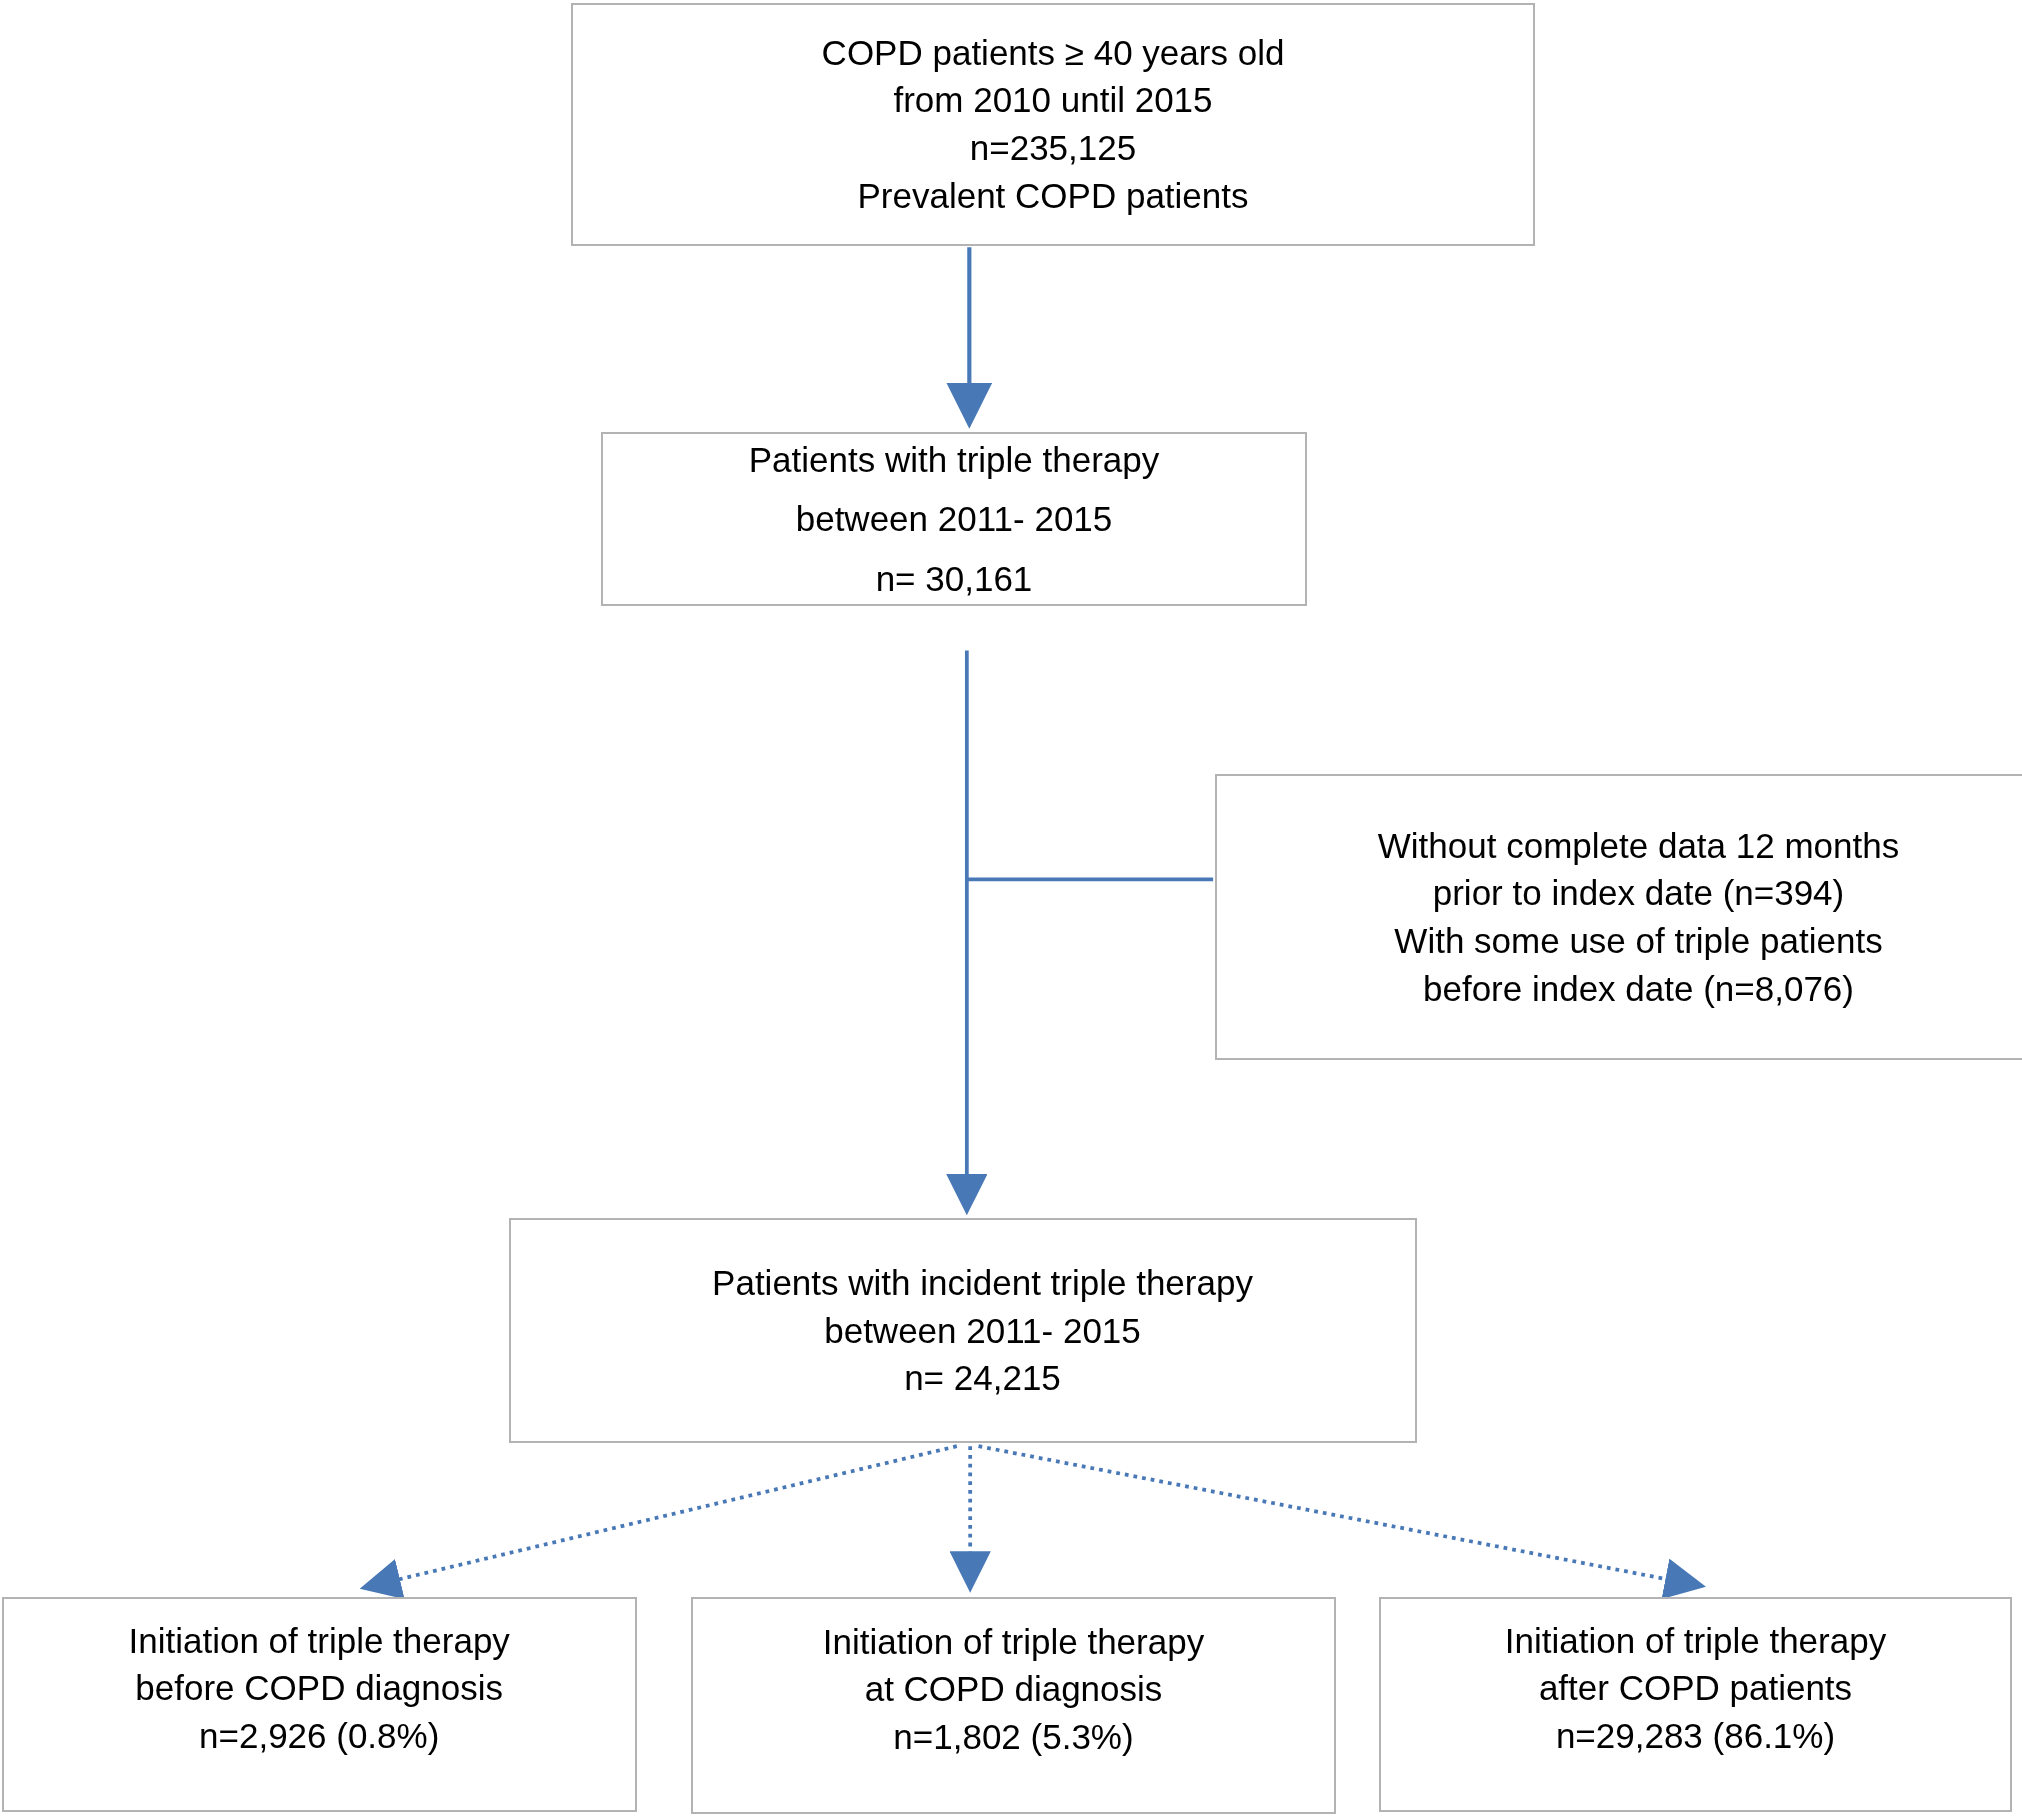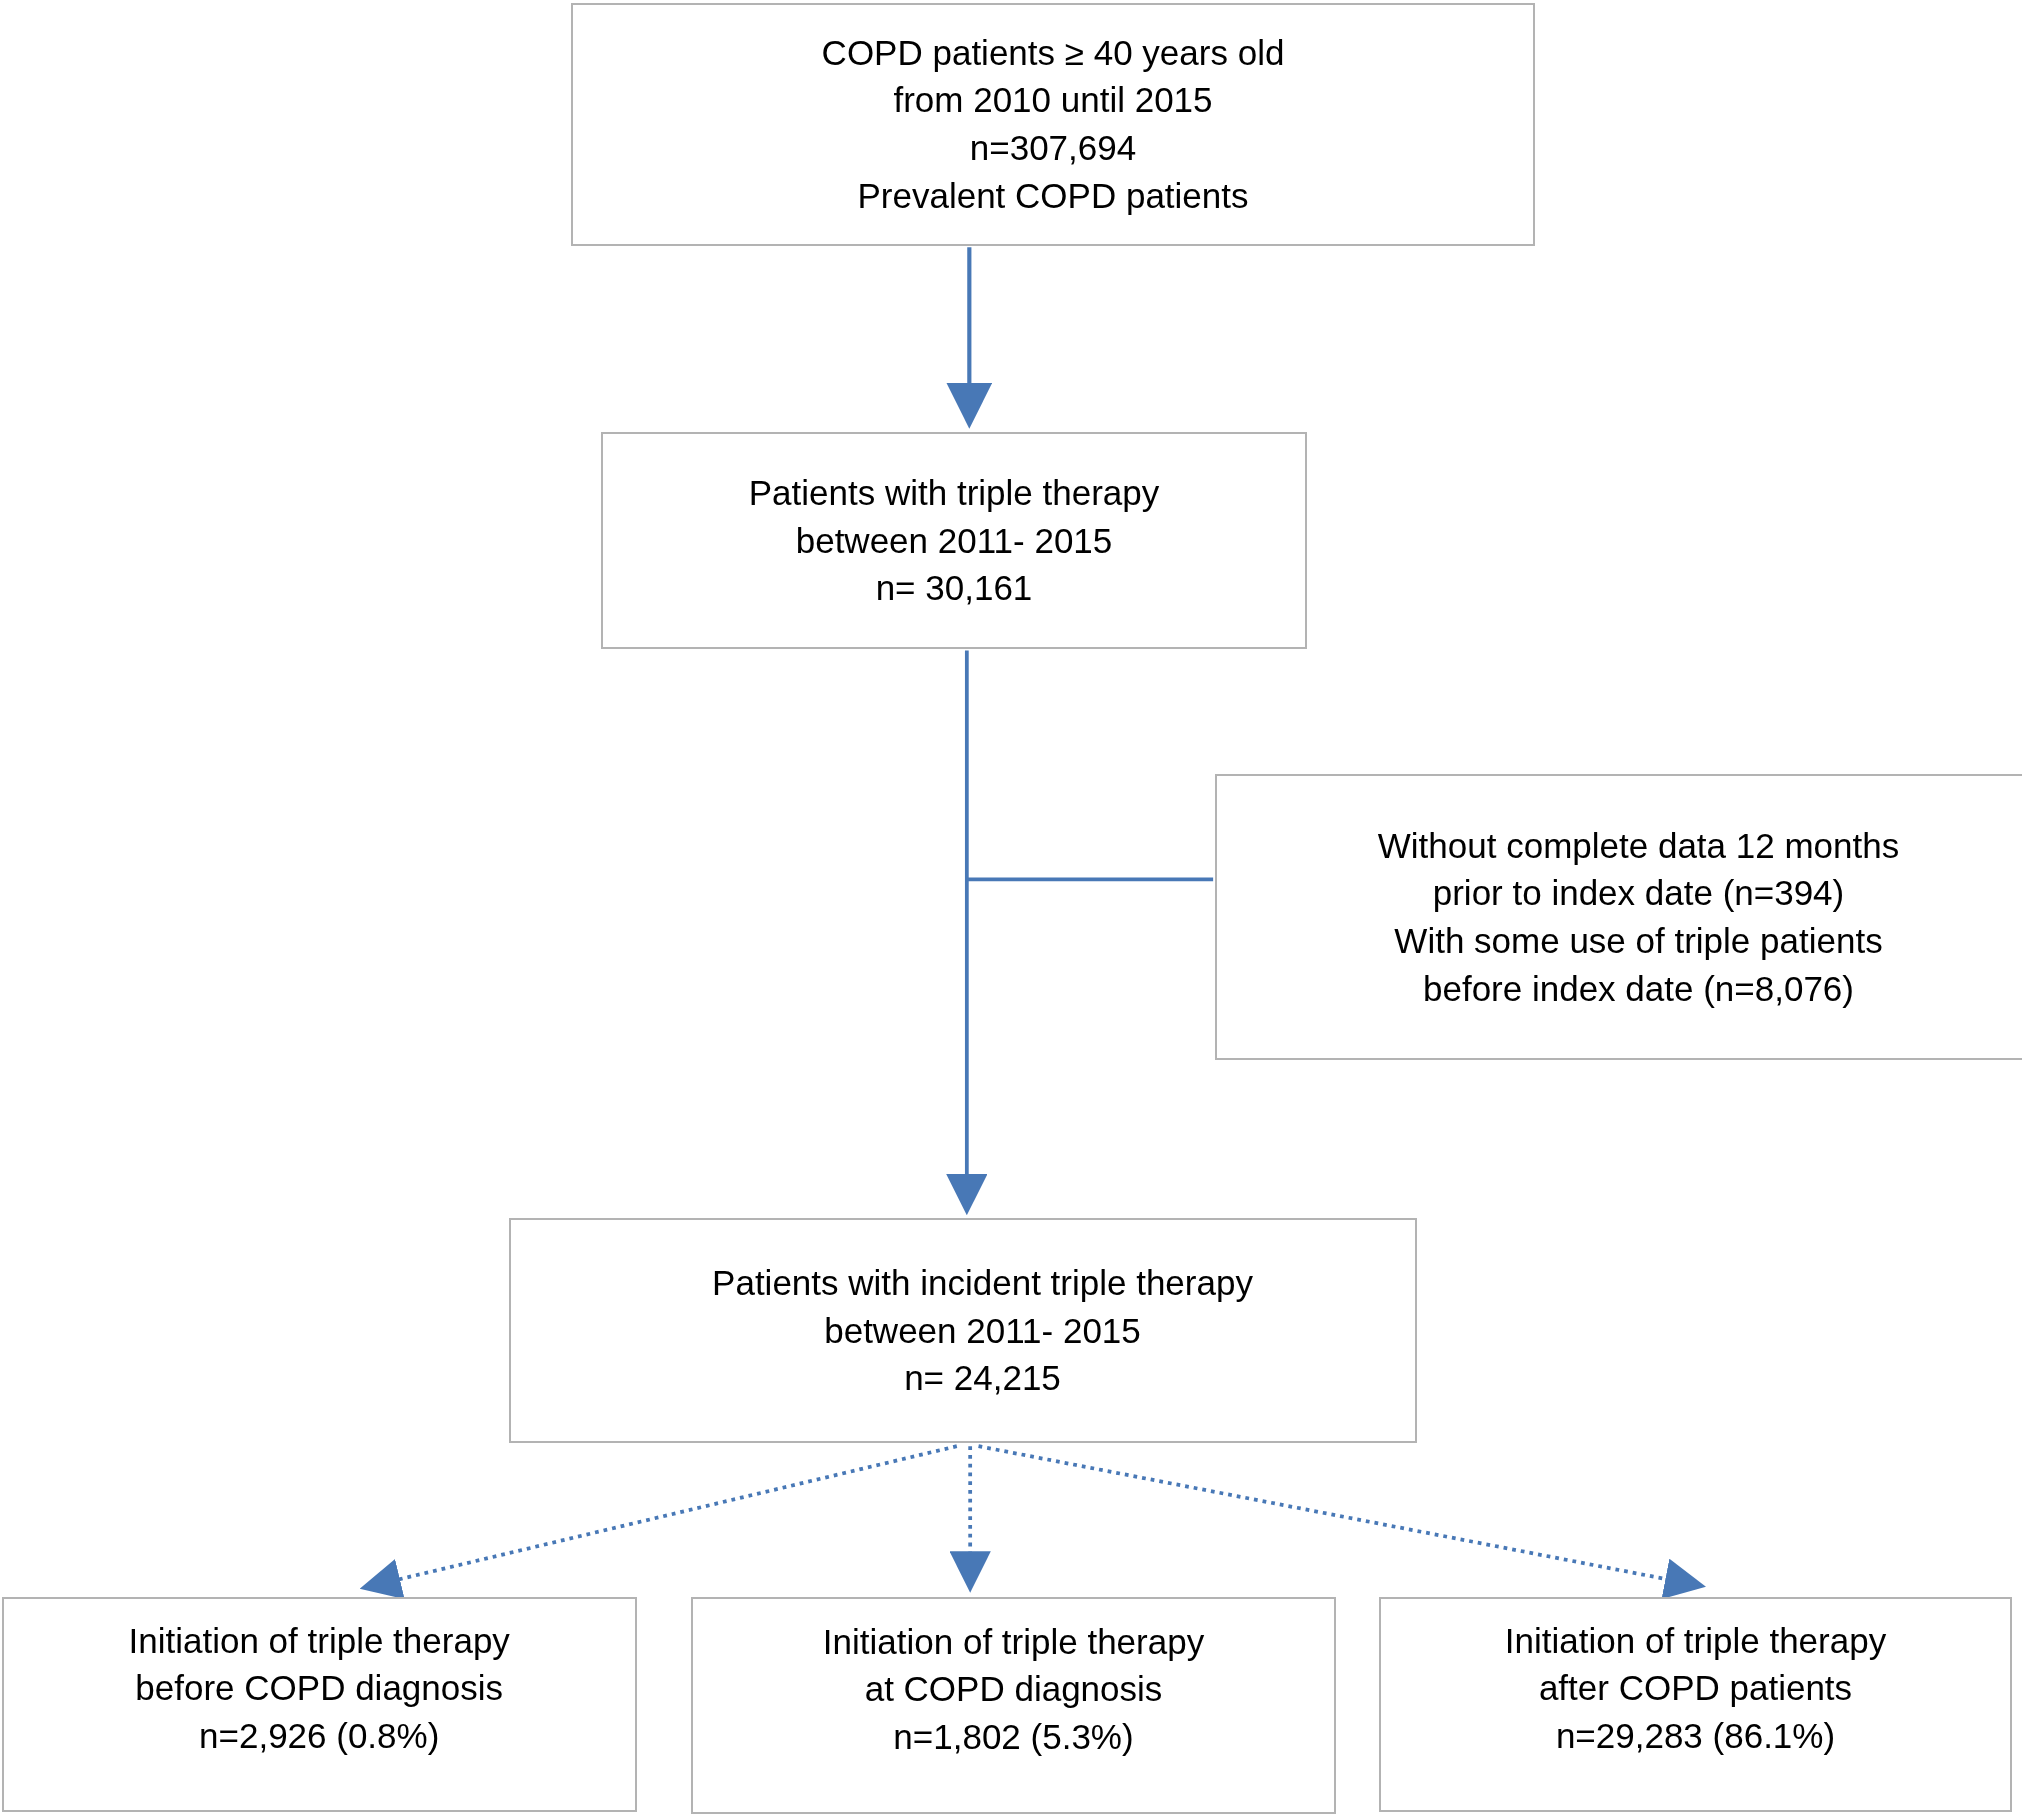--- a/index.html
+++ b/index.html
@@ -33,21 +33,21 @@
     flex-direction:column;
     justify-content:center;
     align-items:center;
     text-align:center;
     font-size:35px;
     line-height:1.36;
     color:var(--ink);
   }
   .box .line{white-space:nowrap;}
   .box-prevalent   {left:536px;  top:2.5px;    width:964px; height:243px;margin-left:35px;}
-  .box-triple      {left:601px;  top:432px;  width:706px;  height:217px;}
+  .box-triple      {left:601px;  top:432px;  width:706px;  height:174px;gap:12px;}
   .box-exclusions  {left:1215px; top:774px;  width:847px;  height:286px;}
   .box-incident    {left:509px;  top:1218px; width:908px; height:225px;padding-left:39px;}
   .box-before      {left:1.7px;    top:1597px; width:635px;  height:215px; padding-bottom:33px;}
   .box-at          {left:691px;  top:1597px; width:645px;  height:217px; padding-bottom:33px;}
   .box-after       {left:1379px; top:1597px; width:633px;  height:215px; padding-bottom:33px;}
   .solid-line{stroke:var(--blue);stroke-width:5;fill:none;}
   .thin-line{stroke:var(--blue);stroke-width:4.5;fill:none;}
   .dotted-line{stroke:var(--blue);stroke-width:4.5;fill:none;stroke-dasharray:4.5 6;}
   .arrowhead-fill{fill:var(--blue);}
 </style>
@@ -72,21 +72,21 @@
     <line x1="1146" y1="1732" x2="438" y2="1901" class="dotted-line" marker-end="url(#ah)"></line>
 
     <line x1="1162" y1="1732" x2="1162" y2="1900" class="dotted-line" marker-end="url(#ah)"></line>
 
     <line x1="1172" y1="1732" x2="2036" y2="1899" class="dotted-line" marker-end="url(#ah)"></line>
   </svg>
 
   <div class="box box-prevalent">
     <div class="line">COPD patients ≥ 40 years old</div>
     <div class="line">from 2010 until 2015</div>
-    <div class="line">n=307,694</div>
+    <div class="line">n=235,125</div>
     <div class="line">Prevalent COPD patients</div>
   </div>
 
   <div class="box box-triple">
     <div class="line">Patients with triple therapy</div>
     <div class="line">between 2011- 2015</div>
     <div class="line">n= 30,161</div>
   </div>
 
   <div class="box box-exclusions">

